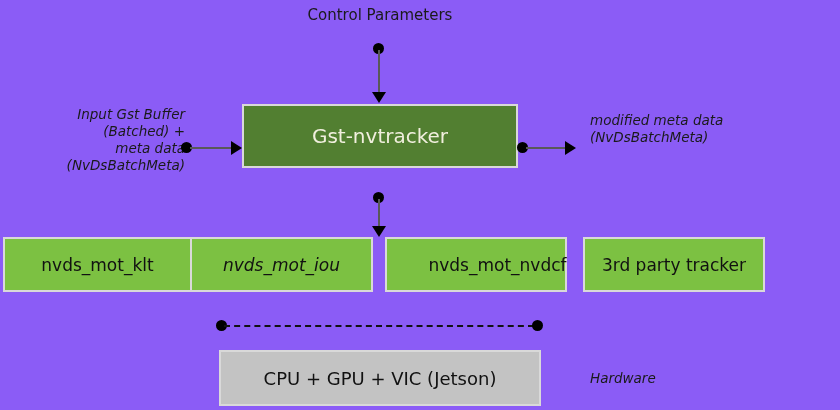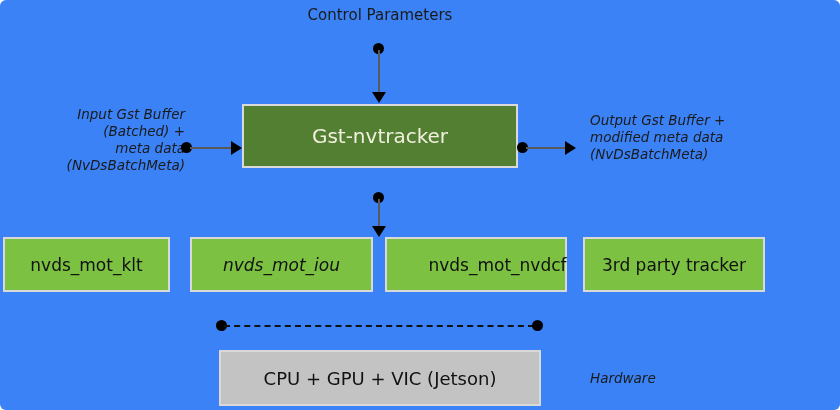--- a/index.html
+++ b/index.html
@@ -8,25 +8,24 @@
     --hw-gray:#C3C3C3;
     --line-gray:#595959;
     --ink:#1a1a1a;
     --box-border:#D9D9D9;
     --cream:#F1EFDE;
   }
   html,body{margin:0;padding:0;background:#fff;}
   .canvas{
     position:relative;
     width:840px;height:410px;
-    background:#3b82f6;
+    background:#8b5cf6;
     font-family:"DejaVu Sans","Liberation Sans",sans-serif;
     color:var(--ink);
     overflow:hidden;
-    border-radius:6px;
   }
   .abs{position:absolute;}
   .label{font-size:13.5px;line-height:17px;color:var(--ink);font-style:italic;}
   .box{
     box-sizing:border-box;
     display:flex;align-items:center;justify-content:center;
     border:2px solid var(--box-border);
   }
   .main-box{
     left:242px;top:104px;width:276px;height:64px;
@@ -102,30 +101,29 @@
 
   <div class="abs box main-box">
     <span>Gst-nvtracker</span>
   </div>
 
   <div class="abs dot" style="left:517px;top:142px;"></div>
   <div class="abs hline" style="left:526px;top:147px;width:40px;"></div>
   <div class="abs arrow-right" style="left:565px;top:141px;"></div>
 
   <div class="abs label out-label">
-    <div>Output Gst Buffer +</div>
     <div>modified meta data</div>
     <div>(NvDsBatchMeta)</div>
   </div>
 
   <div class="abs dot" style="left:373px;top:192px;"></div>
   <div class="abs vline" style="left:378px;top:199px;height:28px;"></div>
   <div class="abs arrow-down" style="left:372px;top:226px;"></div>
 
-  <div class="abs box tracker-box" style="left:3px;width:167px;">
+  <div class="abs box tracker-box" style="left:3px;width:189px;">
     <span>nvds_mot_klt</span>
   </div>
   <div class="abs box tracker-box" style="left:190px;width:183px;font-style:italic;">
     <span>nvds_mot_iou</span>
   </div>
   <div class="abs box tracker-box" style="left:385px;width:182px;padding-left:43px;">
     <span>nvds_mot_nvdcf</span>
   </div>
   <div class="abs box tracker-box" style="left:583px;width:182px;">
     <span>3rd party tracker</span>

